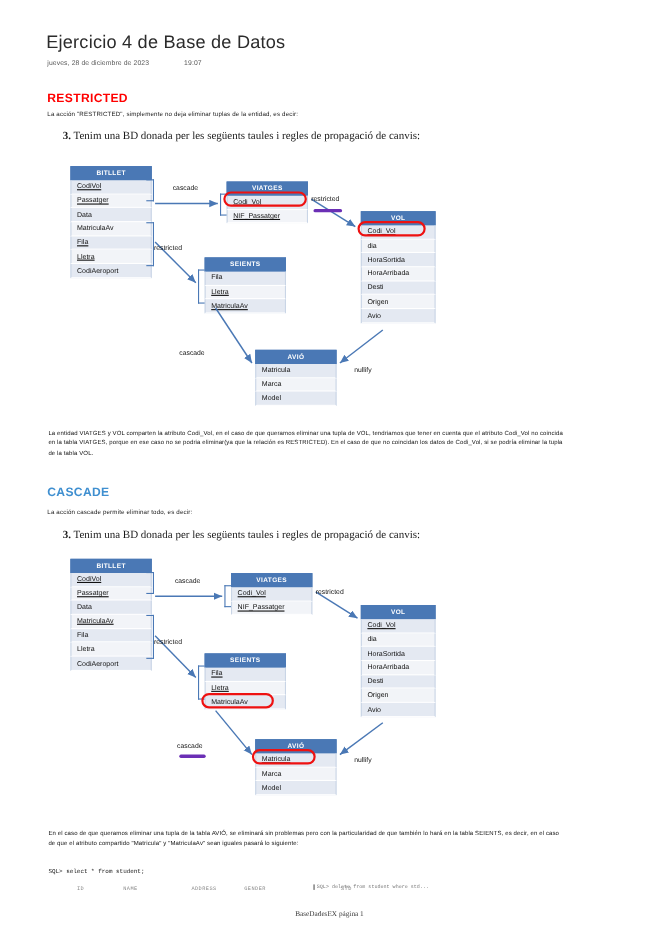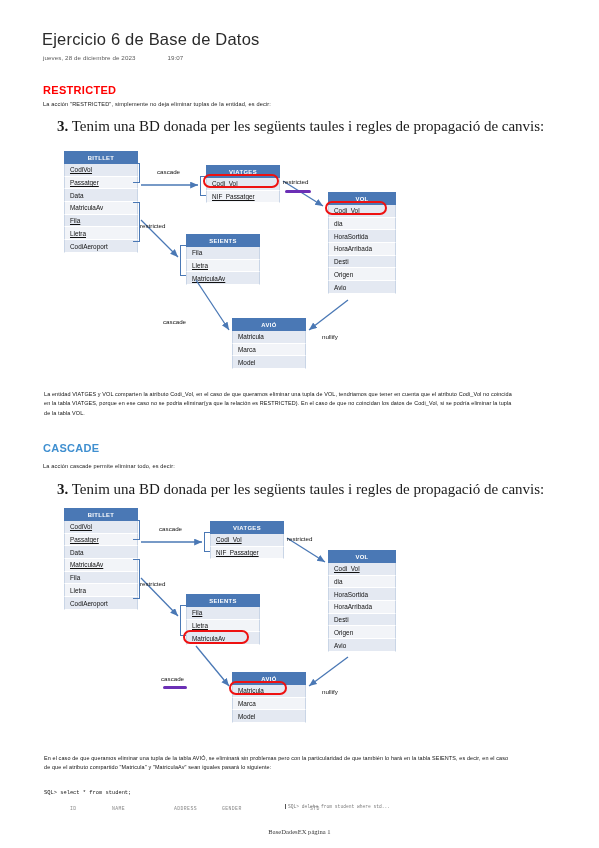--- a/index.html
+++ b/index.html
@@ -37,21 +37,21 @@
   .sec-sub {
     position:absolute; left:43px; font-size:5.6px; color:#1a1a1a;
     letter-spacing:.15px;
   }
   .sec-sub.s1 { top:101px; }
   .sec-sub.s2 { top:463px; }
 
   
   .ex-line {
     position:absolute; left:57px;
-    font-family:"Liberation Serif", serif; font-size:15px; color:#1a1a1a;
+    font-family:"Liberation Serif", serif; font-size:10px; color:#1a1a1a;
   }
   .ex-line .num { font-weight:bold; }
   .ex-line.e1 { top:118px; }
   .ex-line.e2 { top:481px; }
 
   
   .para {
     position:absolute; left:44px; width:472px;
     font-size:5.45px; line-height:9.3px; color:#111;
     text-align:left; letter-spacing:.12px;
@@ -140,21 +140,21 @@
   
   .purple-mark {
     position:absolute; height:2.6px; background:#6b2fb5; border-radius:2px;
   }
 </style>
 </head>
 <body>
 
 <div class="page">
 
-  <div class="doc-title">Ejercicio 6 de Base de Datos</div>
+  <div class="doc-title">Ejercicio 4 de Base de Datos</div>
   <div class="doc-meta">
     <span>jueves, 28 de diciembre de 2023</span>
     <span class="time">19:07</span>
   </div>
 
   <div class="sec-head restricted">RESTRICTED</div>
   <div class="sec-sub s1">La acción "RESTRICTED", simplemente no deja eliminar tuplas de la entidad, es decir:</div>
   <div class="ex-line e1">
     <span class="num">3.</span>
     <span>Tenim una BD donada per les següents taules i regles de propagació de canvis:</span>

